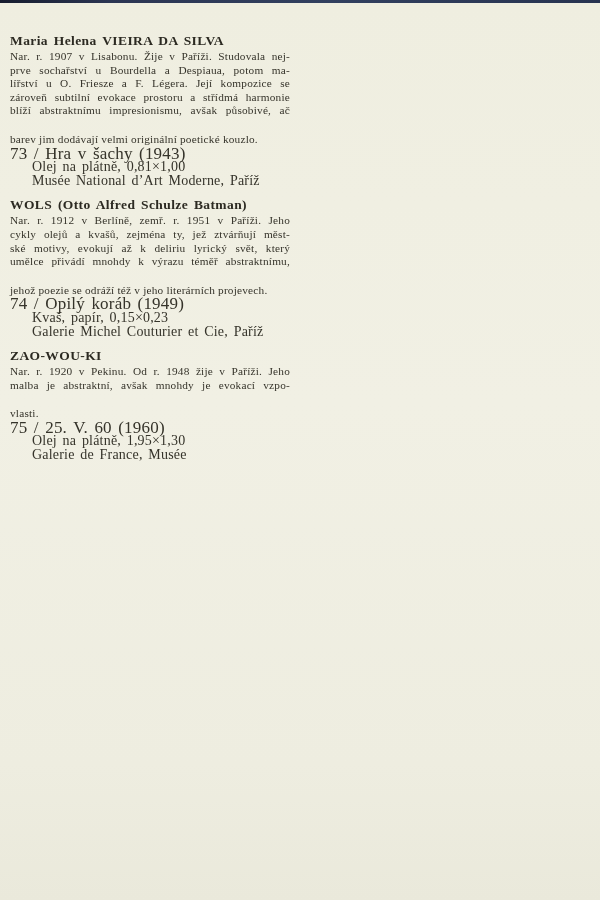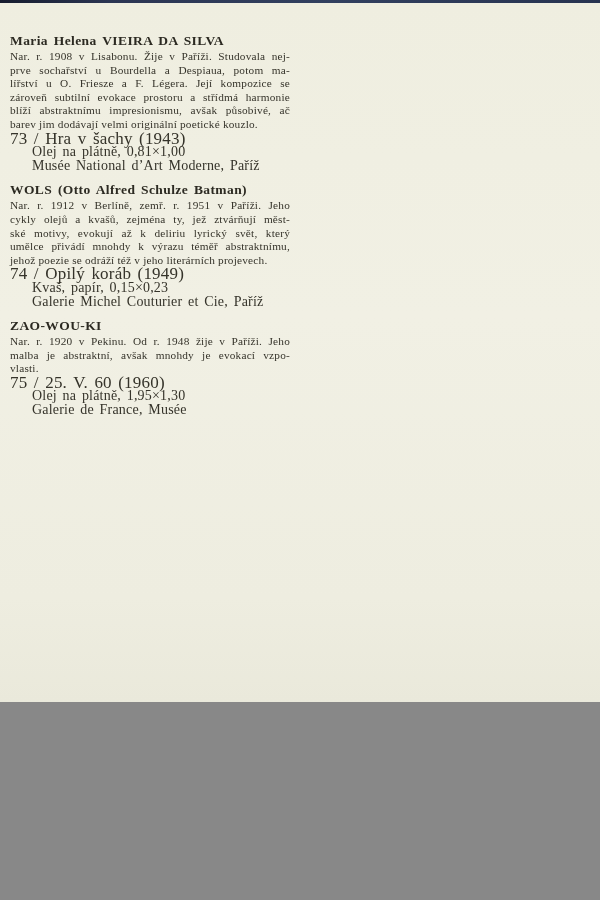--- a/index.html
+++ b/index.html
@@ -9,21 +9,21 @@
   body {
     width: 600px;
     height: 900px;
     overflow: hidden;
     font-family: "Liberation Serif", serif;
     background: #888;
   }
   .page {
     position: relative;
     width: 600px;
-    height: 702px;
+    height: 900px;
     background: linear-gradient(180deg, #efeee0 0%, #f1f0e4 45%, #eeede0 85%, #eae9db 100%);
     color: #35332a;
     -webkit-font-smoothing: antialiased;
   }
   
   .top-edge {
     position: absolute;
     top: 0;
     left: 0;
     width: 600px;
@@ -57,20 +57,21 @@
   .jl {
     display: block;
     text-align: justify;
     -moz-text-align-last: justify;
     text-align-last: justify;
     white-space: normal;
   }
   .ll {
     display: block;
     text-align: left;
+    margin-top: 15px;
   }
   .work {
     font-size: 17px;
     line-height: 13.6px;
     letter-spacing: 0.2px;
     word-spacing: 2px;
   }
   .detail {
     font-size: 14px;
     line-height: 13.6px;
@@ -83,21 +84,21 @@
 <body>
 
 <div class="page">
   <div class="top-edge"></div>
 
   <div class="content">
 
     <section class="entry">
       <h2 class="artist">Maria Helena VIEIRA DA SILVA</h2>
       <p class="bio">
-        <span class="jl">Nar. r. 1908 v Lisabonu. Žije v Paříži. Studovala nej-</span>
+        <span class="jl">Nar. r. 1907 v Lisabonu. Žije v Paříži. Studovala nej-</span>
         <span class="jl">prve sochařství u Bourdella a Despiaua, potom ma-</span>
         <span class="jl">lířství u O. Friesze a F. Légera. Její kompozice se</span>
         <span class="jl">zároveň subtilní evokace prostoru a střídmá harmonie</span>
         <span class="jl">blíží abstraktnímu impresionismu, avšak působivé, ač</span>
         <span class="ll">barev jim dodávají velmi originální poetické kouzlo.</span>
       </p>
       <div class="work">73 / Hra v šachy (1943)</div>
       <div class="detail">Olej na plátně, 0,81×1,00</div>
       <div class="detail">Musée National d’Art Moderne, Paříž</div>
     </section>

